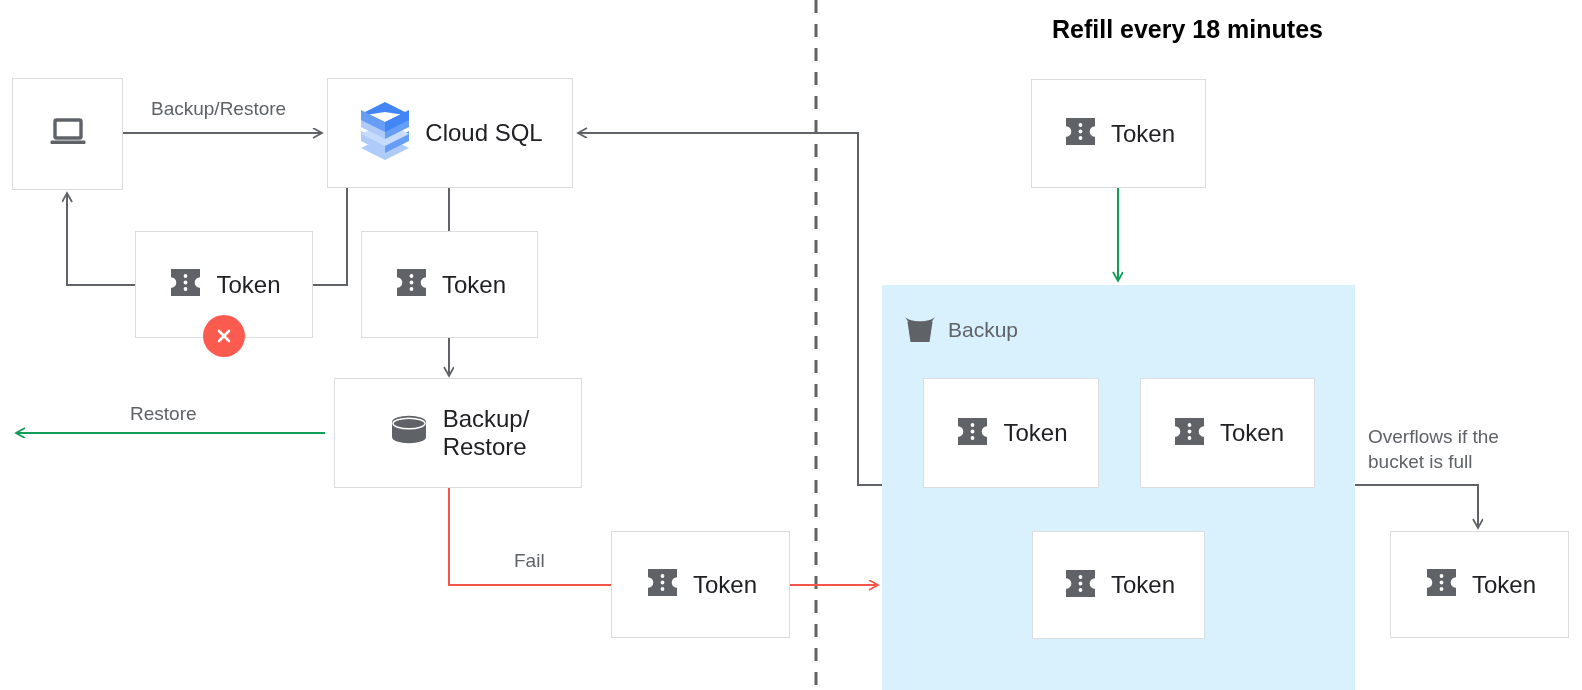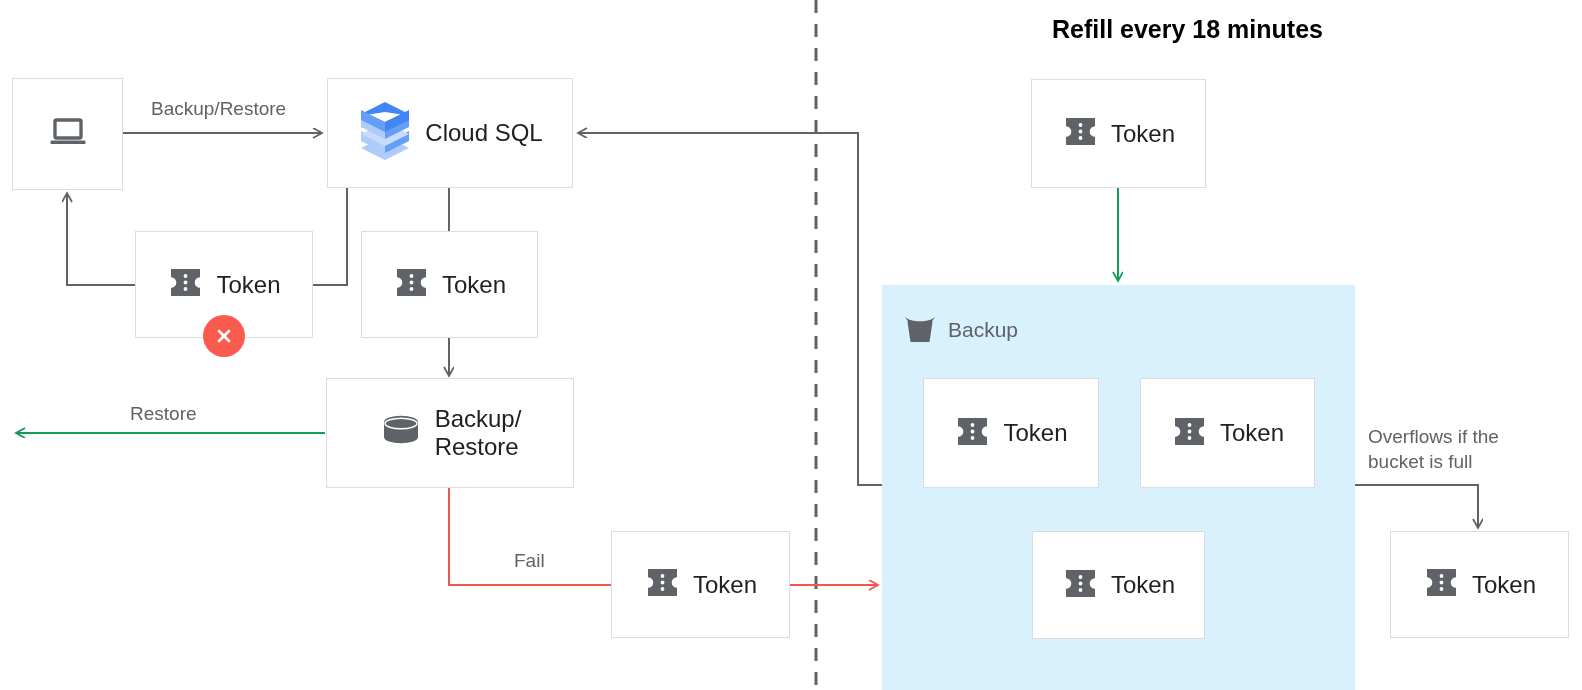--- a/index.html
+++ b/index.html
@@ -183,21 +183,21 @@
       <svg width="37" height="31" viewBox="0 0 37 31" aria-hidden="true">
         <path d="M4,2 H33 V10.2 A5.3,5.3 0 0 0 33,20.8 V29 H4 V20.8 A5.3,5.3 0 0 0 4,10.2 Z" fill="#5f6368"></path>
         <circle cx="18.5" cy="9" r="1.9" fill="#ffffff"></circle>
         <circle cx="18.5" cy="15.5" r="1.9" fill="#ffffff"></circle>
         <circle cx="18.5" cy="22" r="1.9" fill="#ffffff"></circle>
       </svg>
     </span>
     <span class="node-label">Token</span>
   </div>
 
-  <div class="node" style="left:326px; top:378px; width:248px; height:110px;">
+  <div class="node" style="left:334px; top:378px; width:248px; height:110px;">
     <span>
       <svg width="44" height="38" viewBox="0 0 44 38" aria-hidden="true">
         <ellipse cx="22" cy="10" rx="17" ry="6.2" fill="#5f6368"></ellipse>
         <path d="M5,10 V25 A17,6.2 0 0 0 39,25 V10" fill="#5f6368"></path>
         <ellipse cx="22" cy="11.5" rx="16" ry="5.3" fill="none" stroke="#ffffff" stroke-width="1.4"></ellipse>
       </svg>
     </span>
     <span class="node-label" style="text-align:left;">Backup/
 Restore</span>
   </div>

